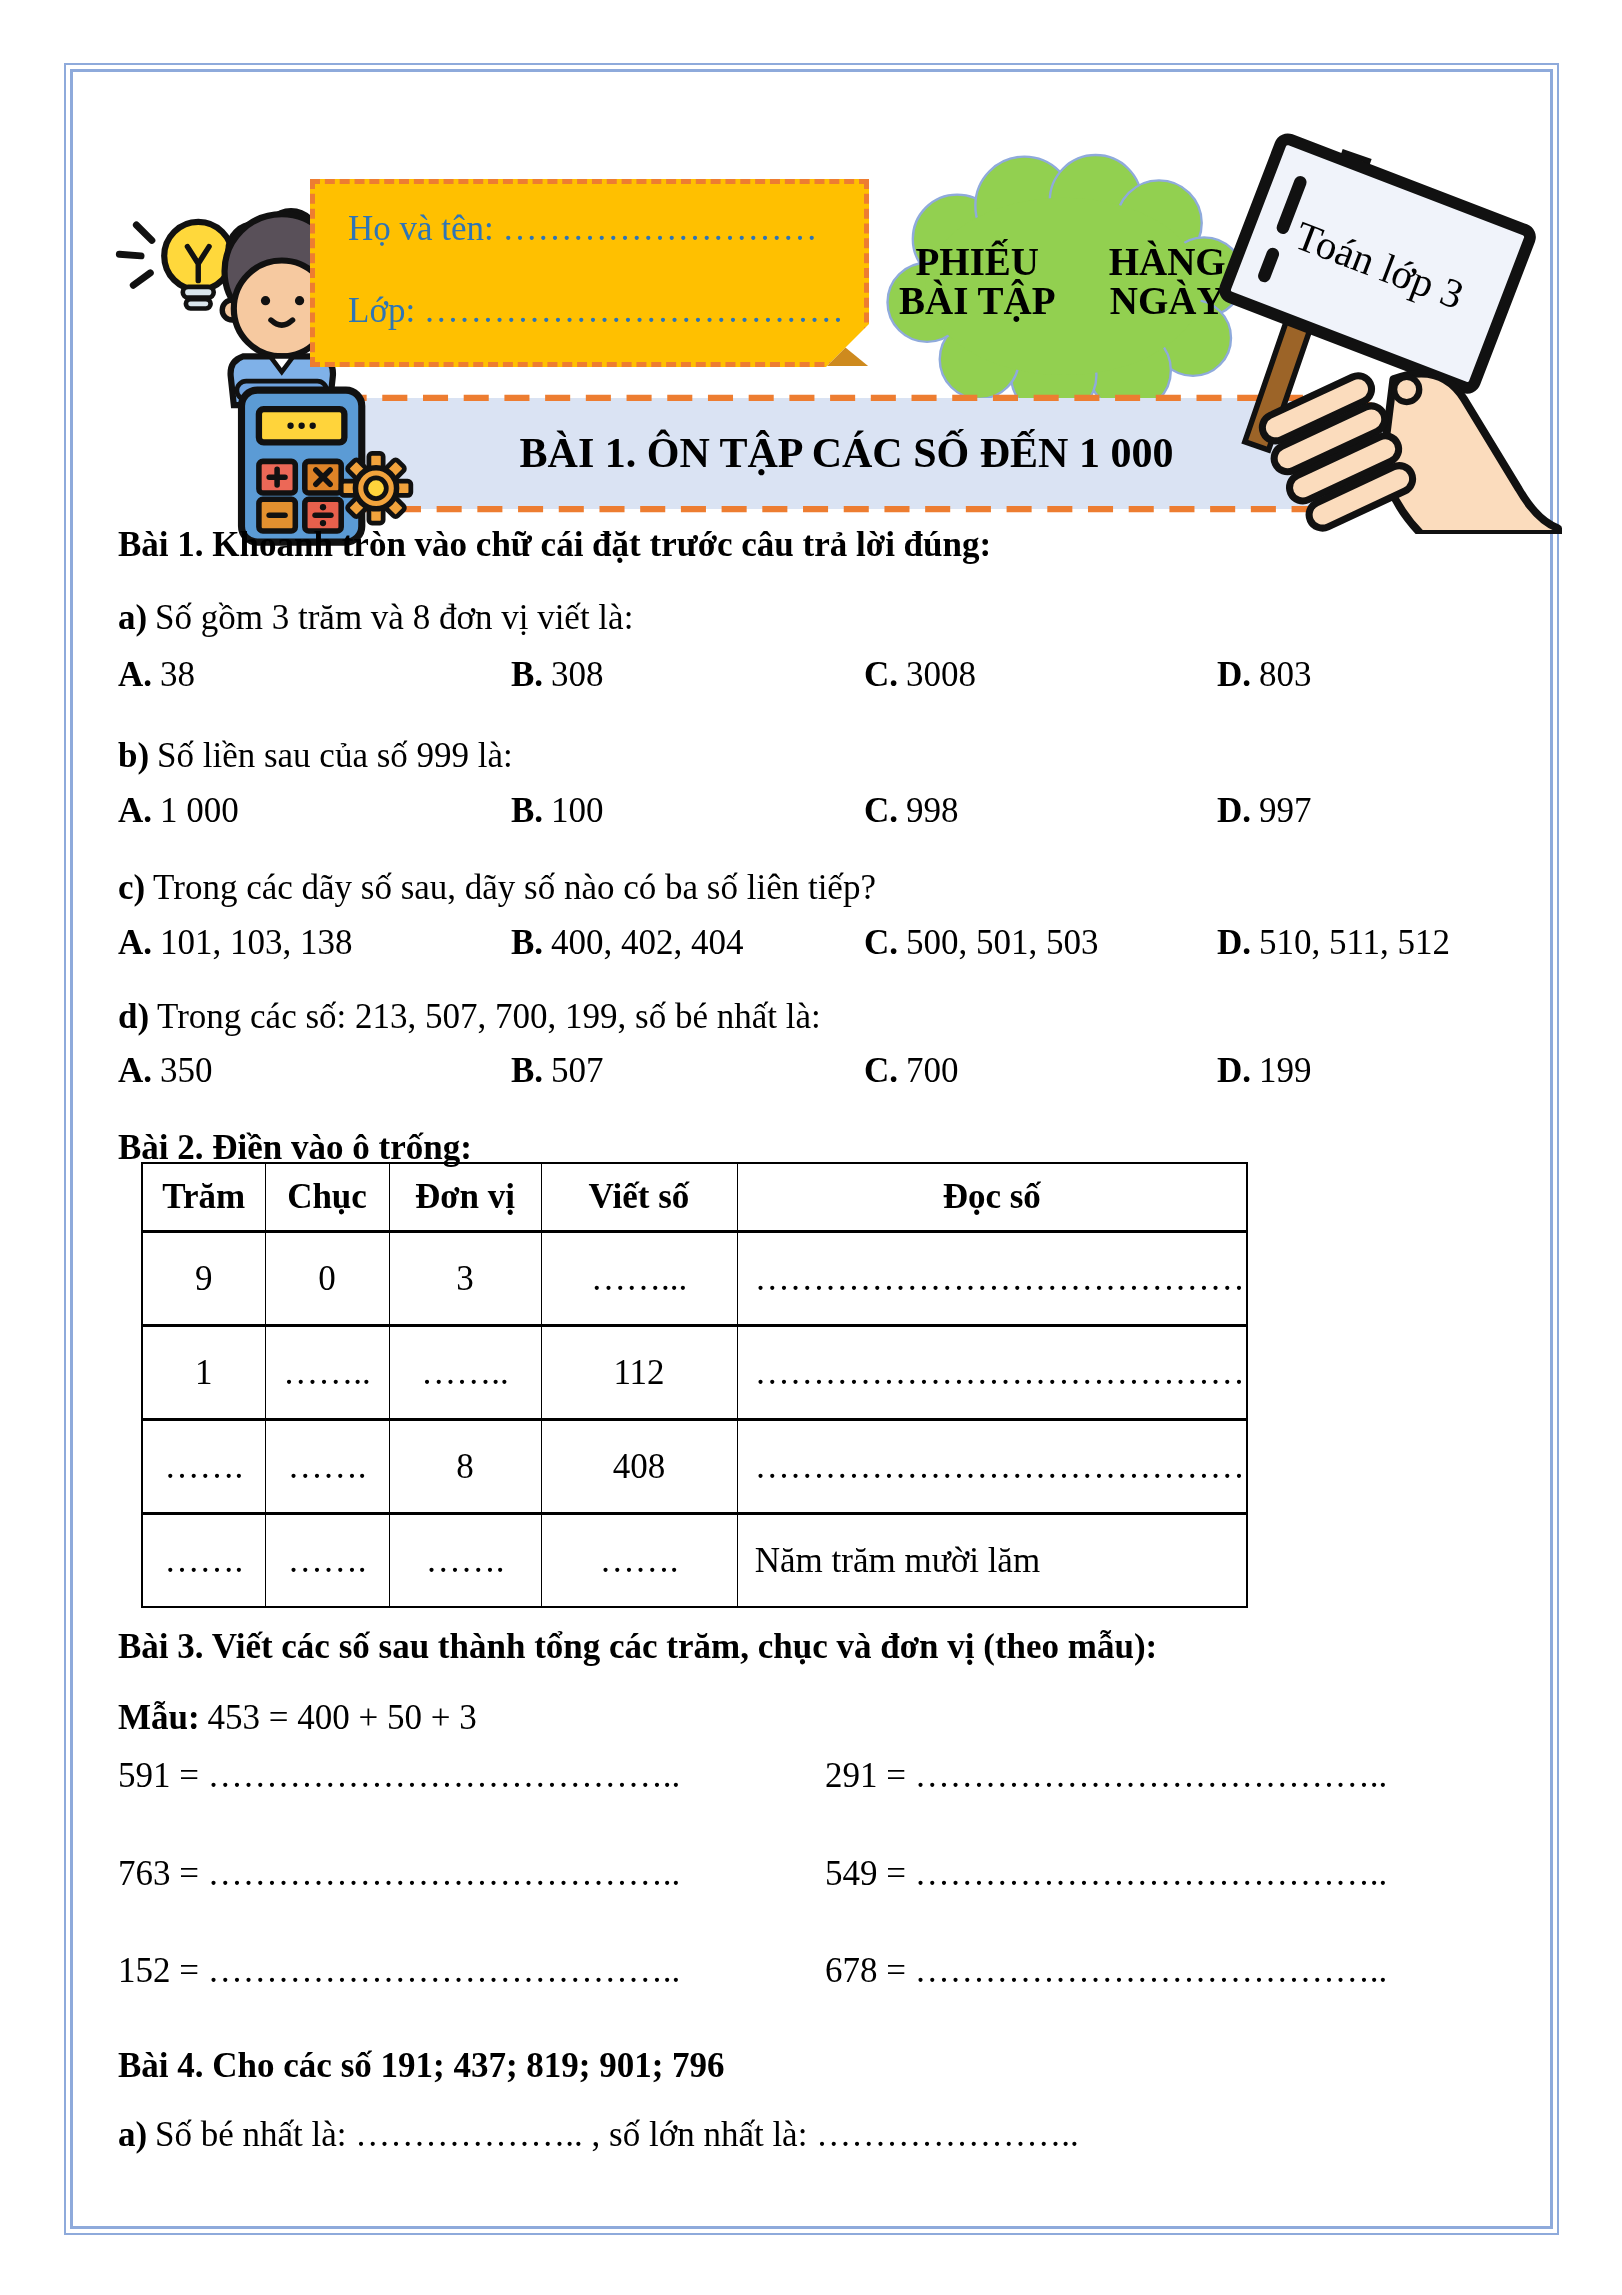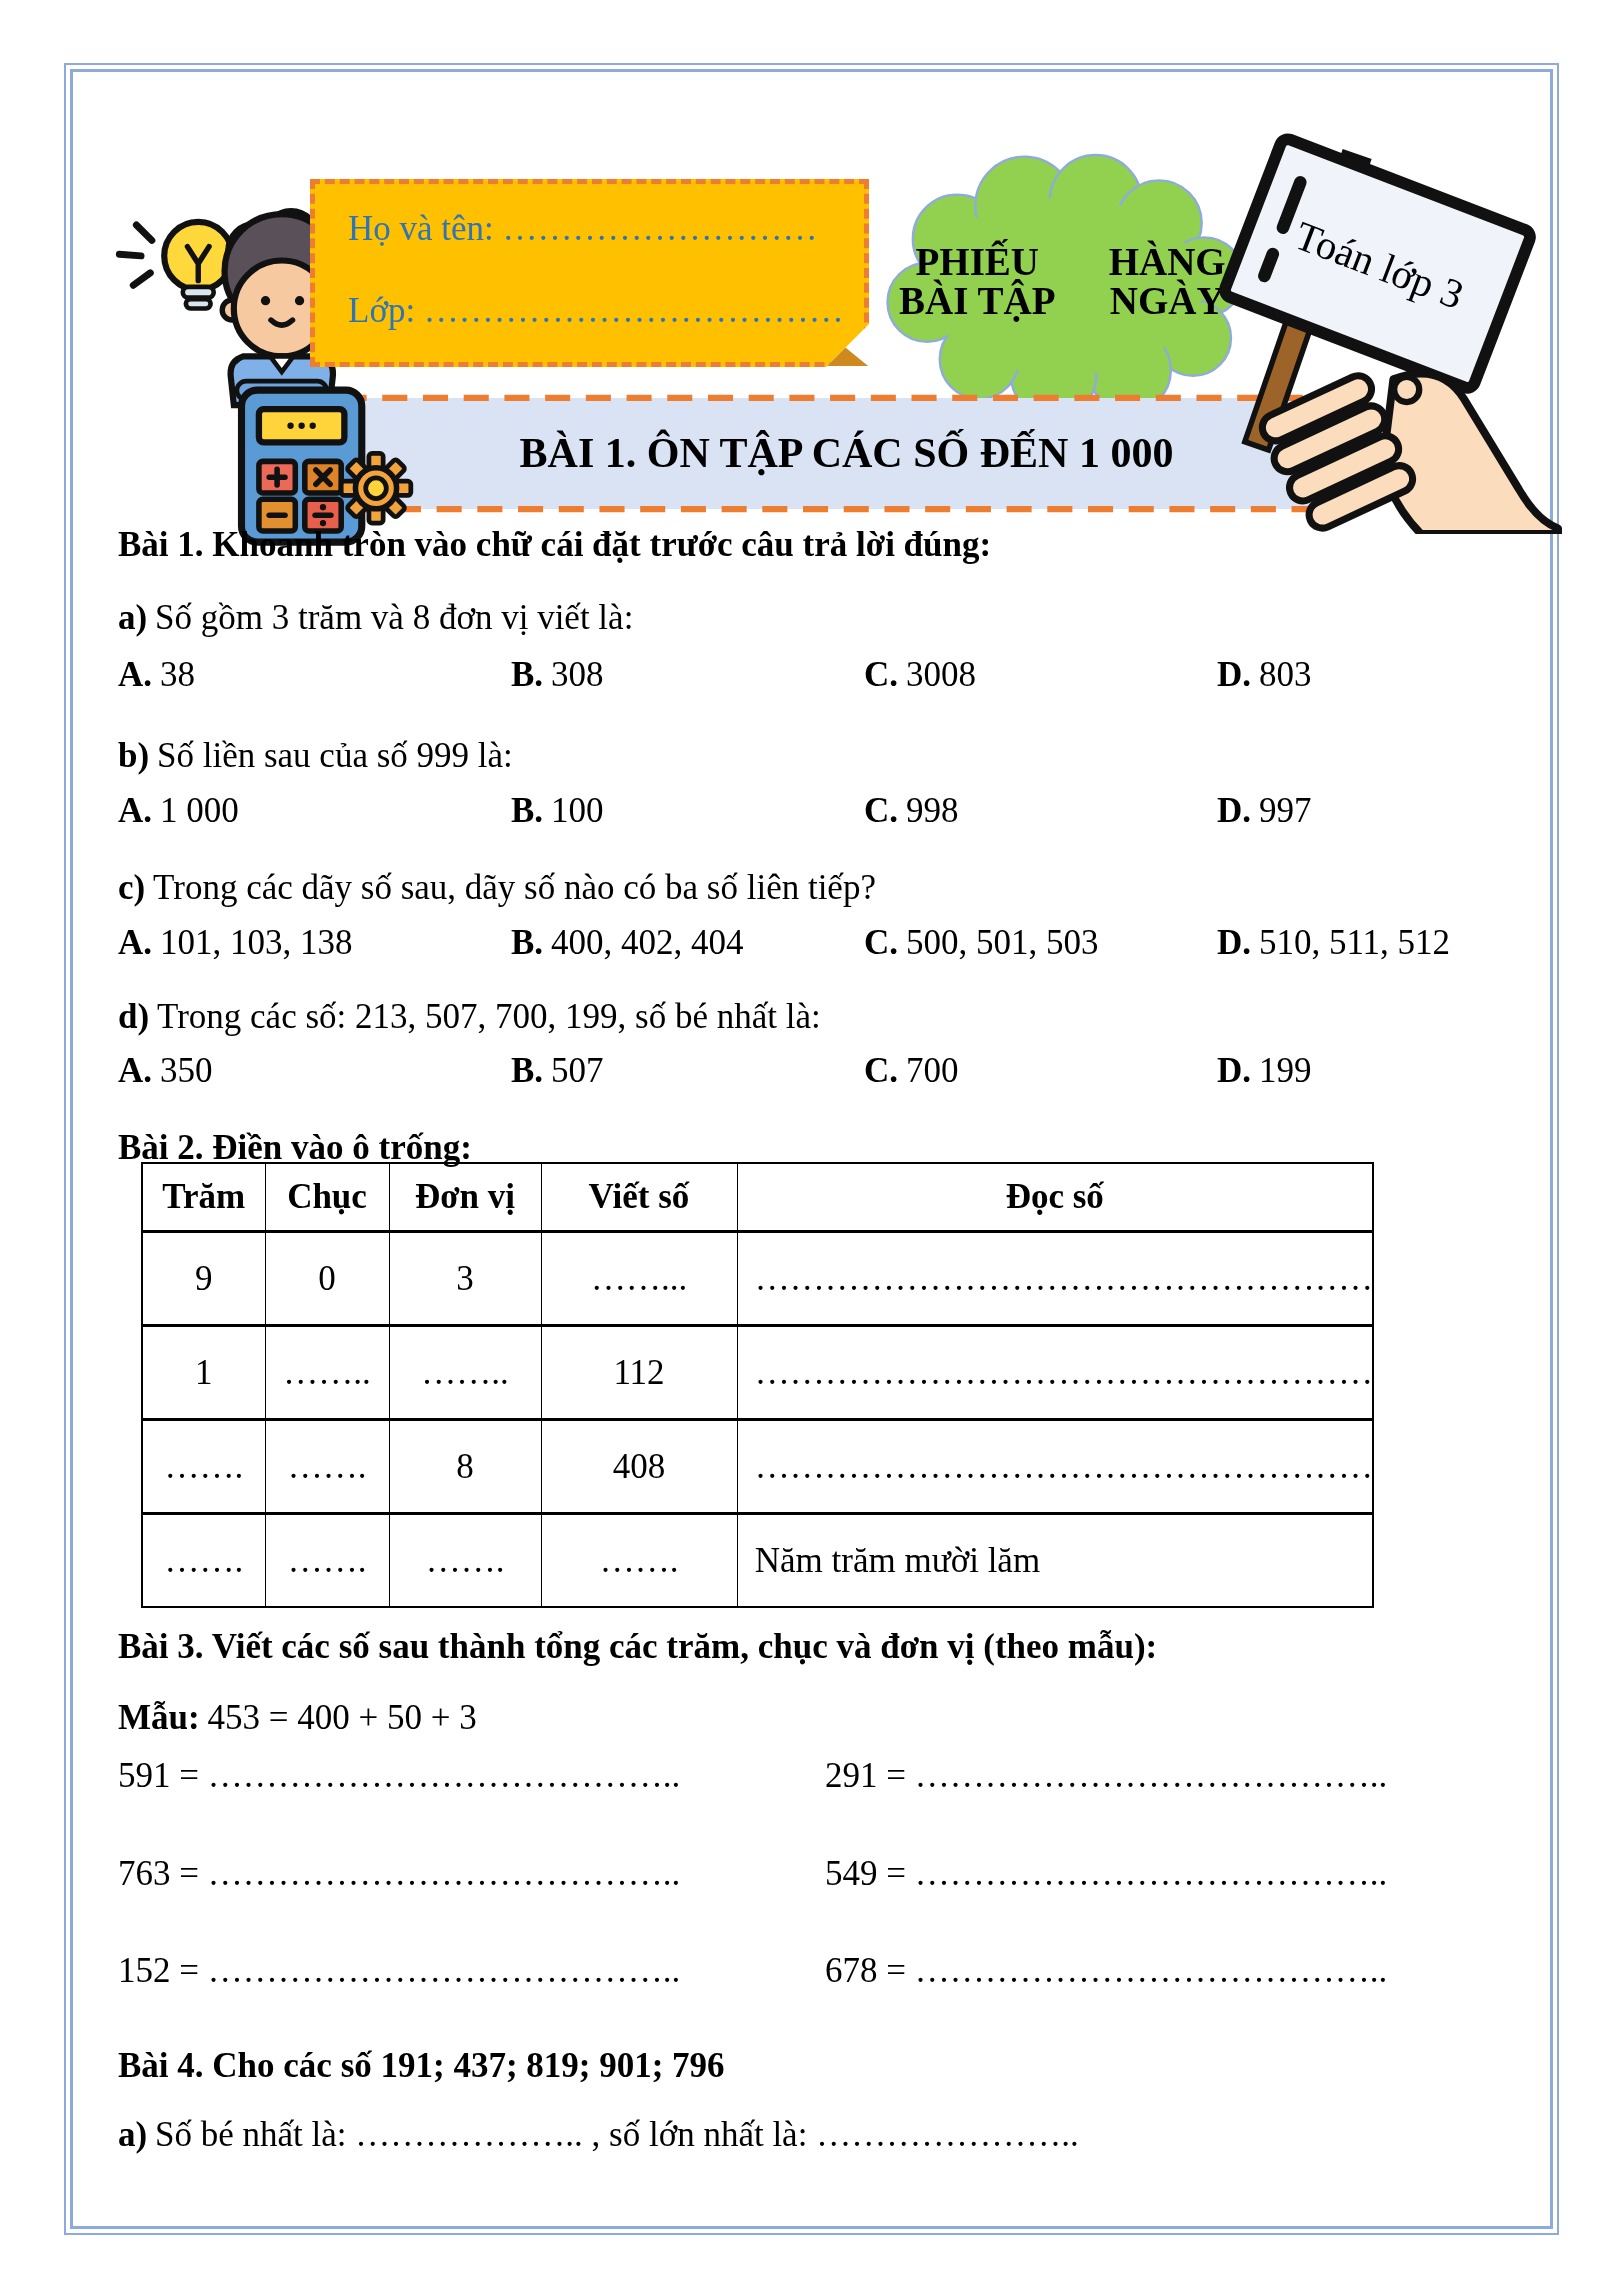--- a/index.html
+++ b/index.html
@@ -43,21 +43,21 @@
   
   .content{position:absolute;left:118px;top:0;width:1390px;height:100%;font-size:35px;}
   .line{position:absolute;white-space:nowrap;line-height:1.2;margin-top:12px;}
   .hd{font-weight:bold;}
   .lbl{font-weight:bold;margin-right:7.9px;}
   .opts{position:absolute;display:grid;grid-template-columns:393px 353px 353px 1fr;
         width:100%;line-height:1.2;}
   .opt{white-space:nowrap;}
   .letter{font-weight:bold;margin-right:7.9px;}
 
-  .fill-table{position:absolute;left:23px;top:1162px;width:1233px;
+  .fill-table{position:absolute;left:23px;top:1162px;width:1107px;
         border-collapse:collapse;table-layout:fixed;font-size:35px;}
   .fill-table,.fill-table th,.fill-table td{border:1.6px solid #000;}
   .fill-table{border:2.4px solid #000;}
   .fill-table th{height:64px;font-weight:bold;text-align:center;border-bottom:3.1px solid #000;}
   .fill-table td{height:89px;text-align:center;vertical-align:middle;
         border-top:3.1px solid #000;overflow:hidden;white-space:nowrap;}
   .fill-table td.doc{text-align:left;padding-left:17.3px;}
 
   .eqrow{position:absolute;display:grid;grid-template-columns:707px 1fr;width:100%;line-height:1.2;}
   .eq{white-space:nowrap;overflow:hidden;}

